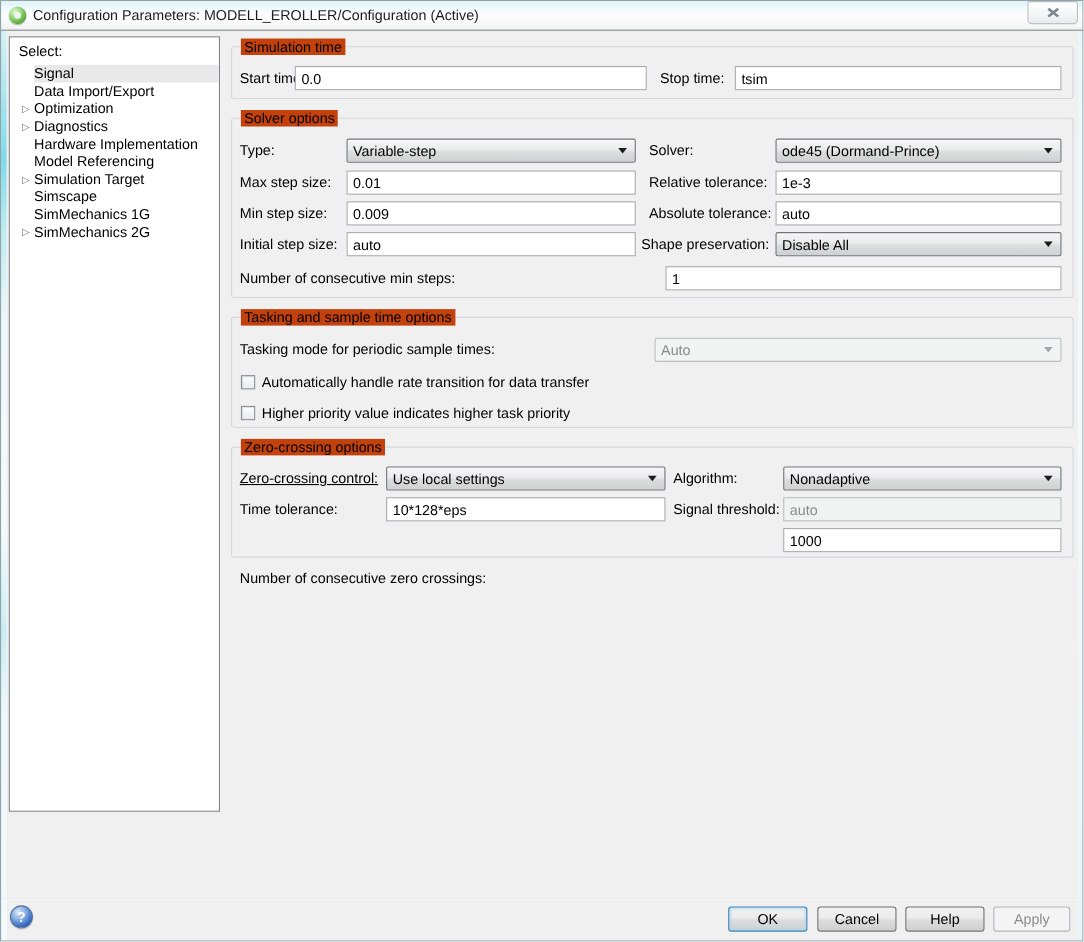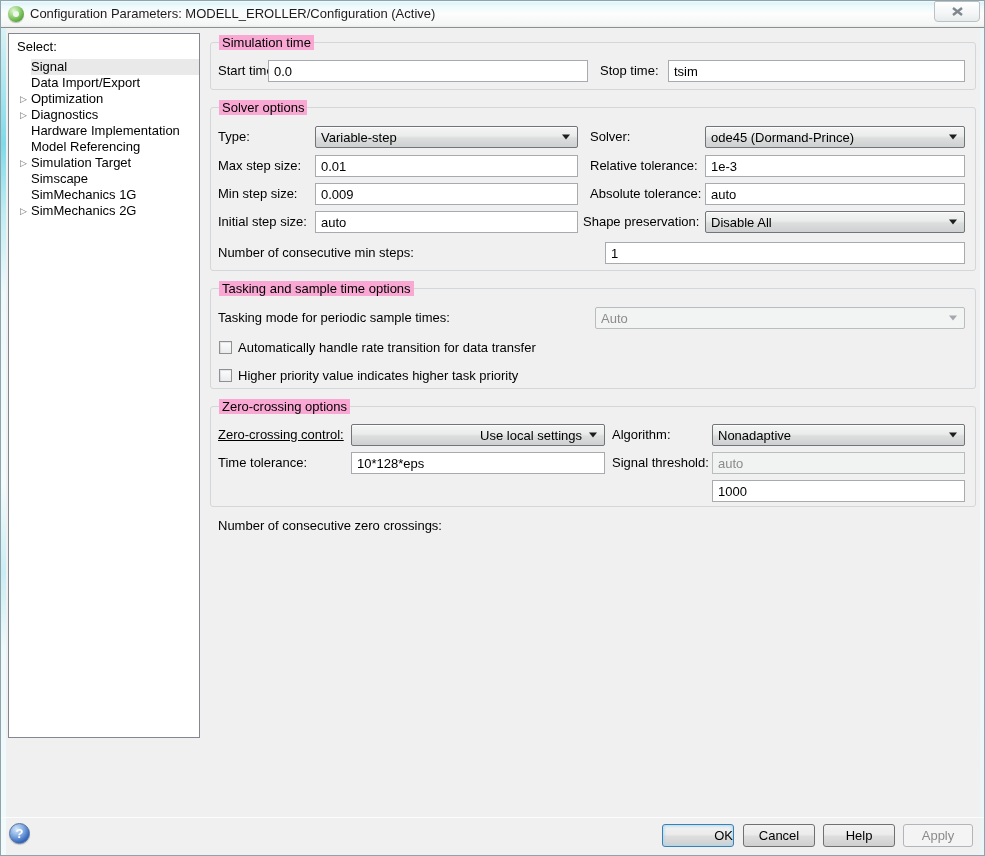--- a/index.html
+++ b/index.html
@@ -32,21 +32,21 @@
   .sidebar { position:absolute; left:8px; top:33px; width:192px; height:705px;
     background:#ffffff; border:1px solid #828790; z-index:4; }
   .select-label { padding:5px 0 5px 8px; }
   .tree-row { display:flex; align-items:center; height:16px; cursor:default; }
   .tree-arrow { width:22px; padding-left:11px; font-size:9px; color:#6f6f6f; line-height:16px; }
   .tree-label { flex:1; line-height:16px; white-space:nowrap; }
   .tree-row.selected .tree-label { background:#e9e9e9; }
 
   
   .group { position:absolute; border:1px solid #d4d7da; border-radius:3px; background:transparent; }
-  .group-title { position:absolute; top:-8px; left:8px; background:#f9a8d4; padding:0 3px; white-space:nowrap; }
+  .group-title { position:absolute; top:-8px; left:8px; background:#c2410c; padding:0 3px; white-space:nowrap; }
 
   
   .flabel { position:absolute; height:22px; line-height:22px; white-space:nowrap; }
   .txt { position:absolute; height:22px; border:1px solid #a7abaf; background:#fff;
     font-family:"Liberation Sans", sans-serif; font-size:13px; padding:0 5px; color:#000; }
   .txt.dis { background:#f1f2f2; border-color:#b9bdc0; color:#8b8b8b; }
   .combo { position:absolute; height:22px; border:1px solid #70757a; border-radius:2px;
     background:linear-gradient(#f5f5f5,#eaebeb 45%,#dcdddd 55%,#cfd0d1);
     box-shadow:inset 0 1px 0 #fdfdfd; display:flex; align-items:center; padding:0 22px 0 5px; cursor:default; }
   .combo-text { white-space:nowrap; overflow:hidden; }
@@ -61,21 +61,21 @@
 
   
   .footer-sep { position:absolute; left:0; right:0; top:817px; height:1px; background:#d2d2d2; border-bottom:1px solid #fcfcfc; }
   .help-circle { position:absolute; left:9px; top:823px; width:21px; height:21px; border-radius:50%;
     background:radial-gradient(circle at 35% 28%, #d6e9fb, #7fa8e0 40%, #3467bd 72%, #24509f);
     border:1px solid #56719e; color:#fff; font-weight:bold; text-align:center; line-height:19px; cursor:default;
     box-shadow:0 1px 1px rgba(0,0,0,.2); }
   .btn { position:absolute; top:824px; height:23px; border:1px solid #707070; border-radius:3px;
     background:linear-gradient(#f2f2f2,#ebebeb 45%,#dddddd 55%,#cfcfcf);
     text-align:center; line-height:21px; cursor:default; }
-  .btn.ok { border-color:#3c7fb1; box-shadow:inset 0 0 3px 1px #a9d9f2;text-align:right; }
+  .btn.ok { border-color:#3c7fb1; box-shadow:inset 0 0 3px 1px #a9d9f2; }
   .btn.disabled { background:#f4f4f4; border-color:#b2b6ba; color:#8b8b8b; box-shadow:none; }
 </style>
 </head>
 <body>
 
 <div class="edge-left"></div>
 <div class="edge-right"></div>
 
 <div class="titlebar">
   <span class="app-icon"></span>
@@ -190,21 +190,21 @@
 </div>
 <div class="chkrow" style="left:219px; top:367px;">
   <span class="chk"></span>
   <span>Higher priority value indicates higher task priority</span>
 </div>
 
 <div class="group" style="left:210px; top:406px; width:766px; height:101px;">
   <span class="group-title">Zero-crossing options</span>
 </div>
 <span class="flabel" style="left:218px; top:424px;text-decoration:underline;">Zero-crossing control:</span>
-<div class="combo" style="left:351px; top:424px; width:254px;justify-content:flex-end;">
+<div class="combo" style="left:351px; top:424px; width:254px;">
   <span class="combo-text">Use local settings</span>
   <span class="combo-arrow"></span>
 </div>
 <span class="flabel" style="left:612px; top:424px;">Algorithm:</span>
 <div class="combo" style="left:712px; top:424px; width:253px;">
   <span class="combo-text">Nonadaptive</span>
   <span class="combo-arrow"></span>
 </div>
 
 <span class="flabel" style="left:218px; top:452px;">Time tolerance:</span>

